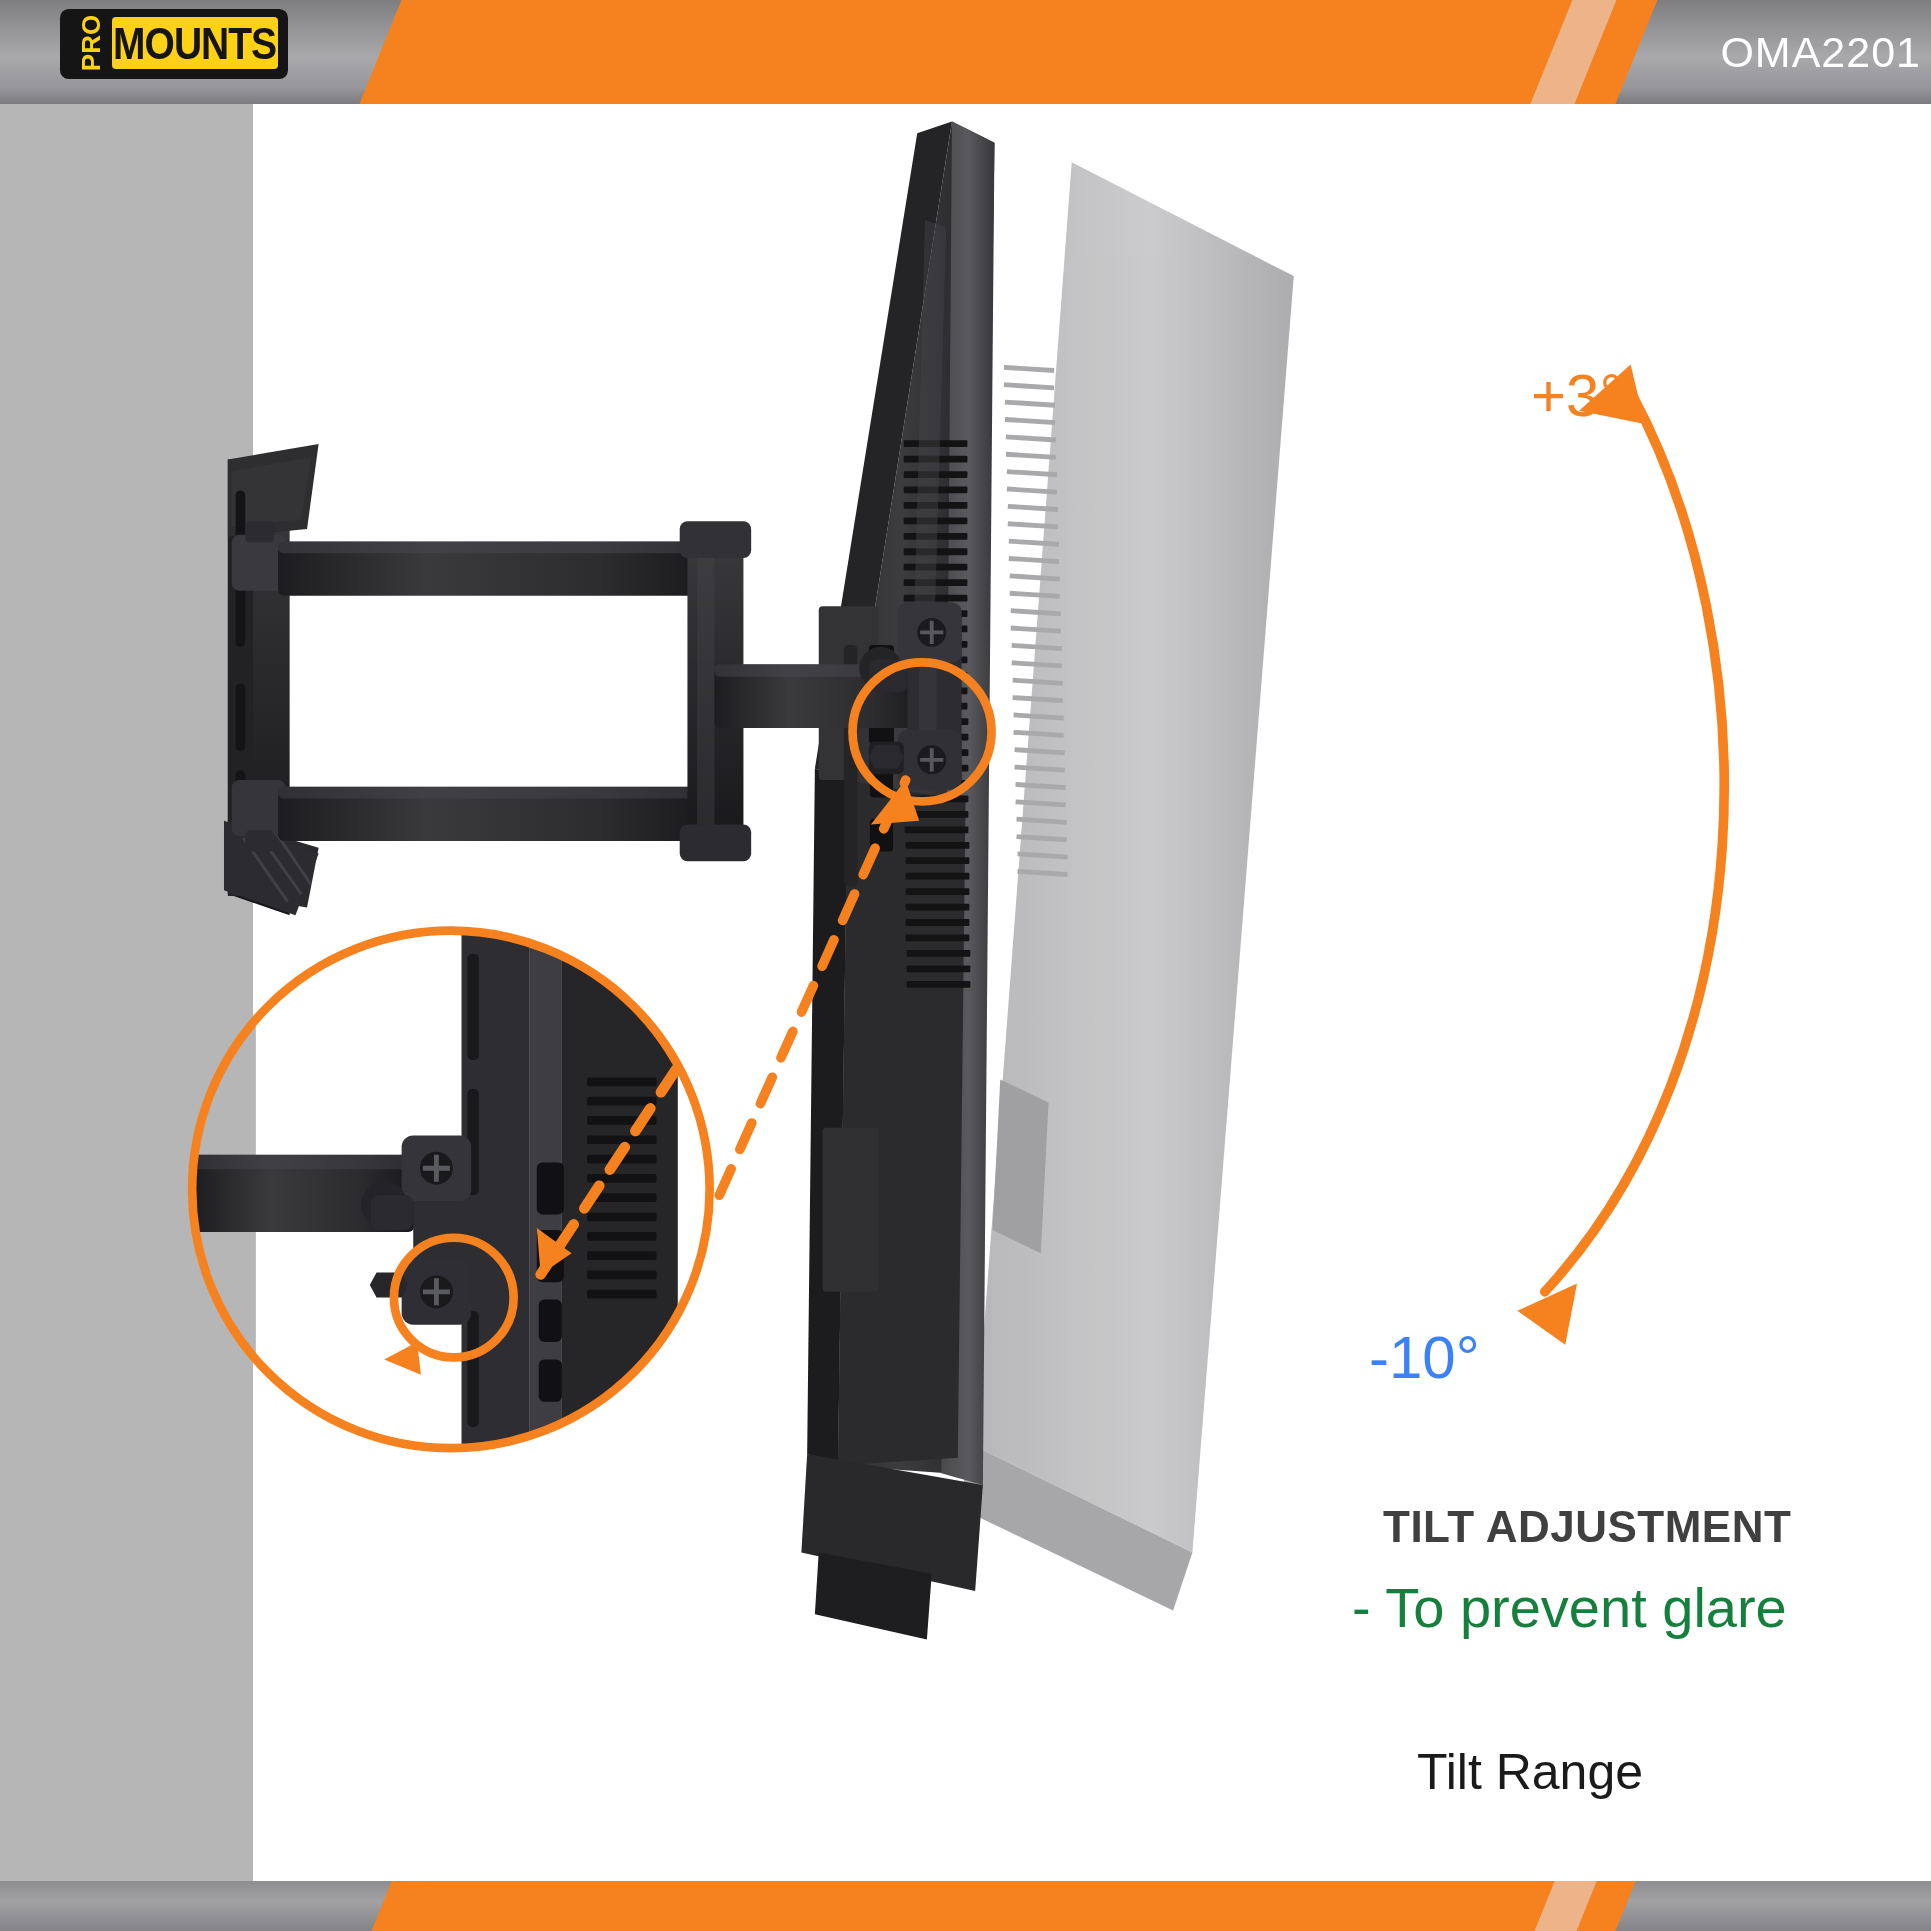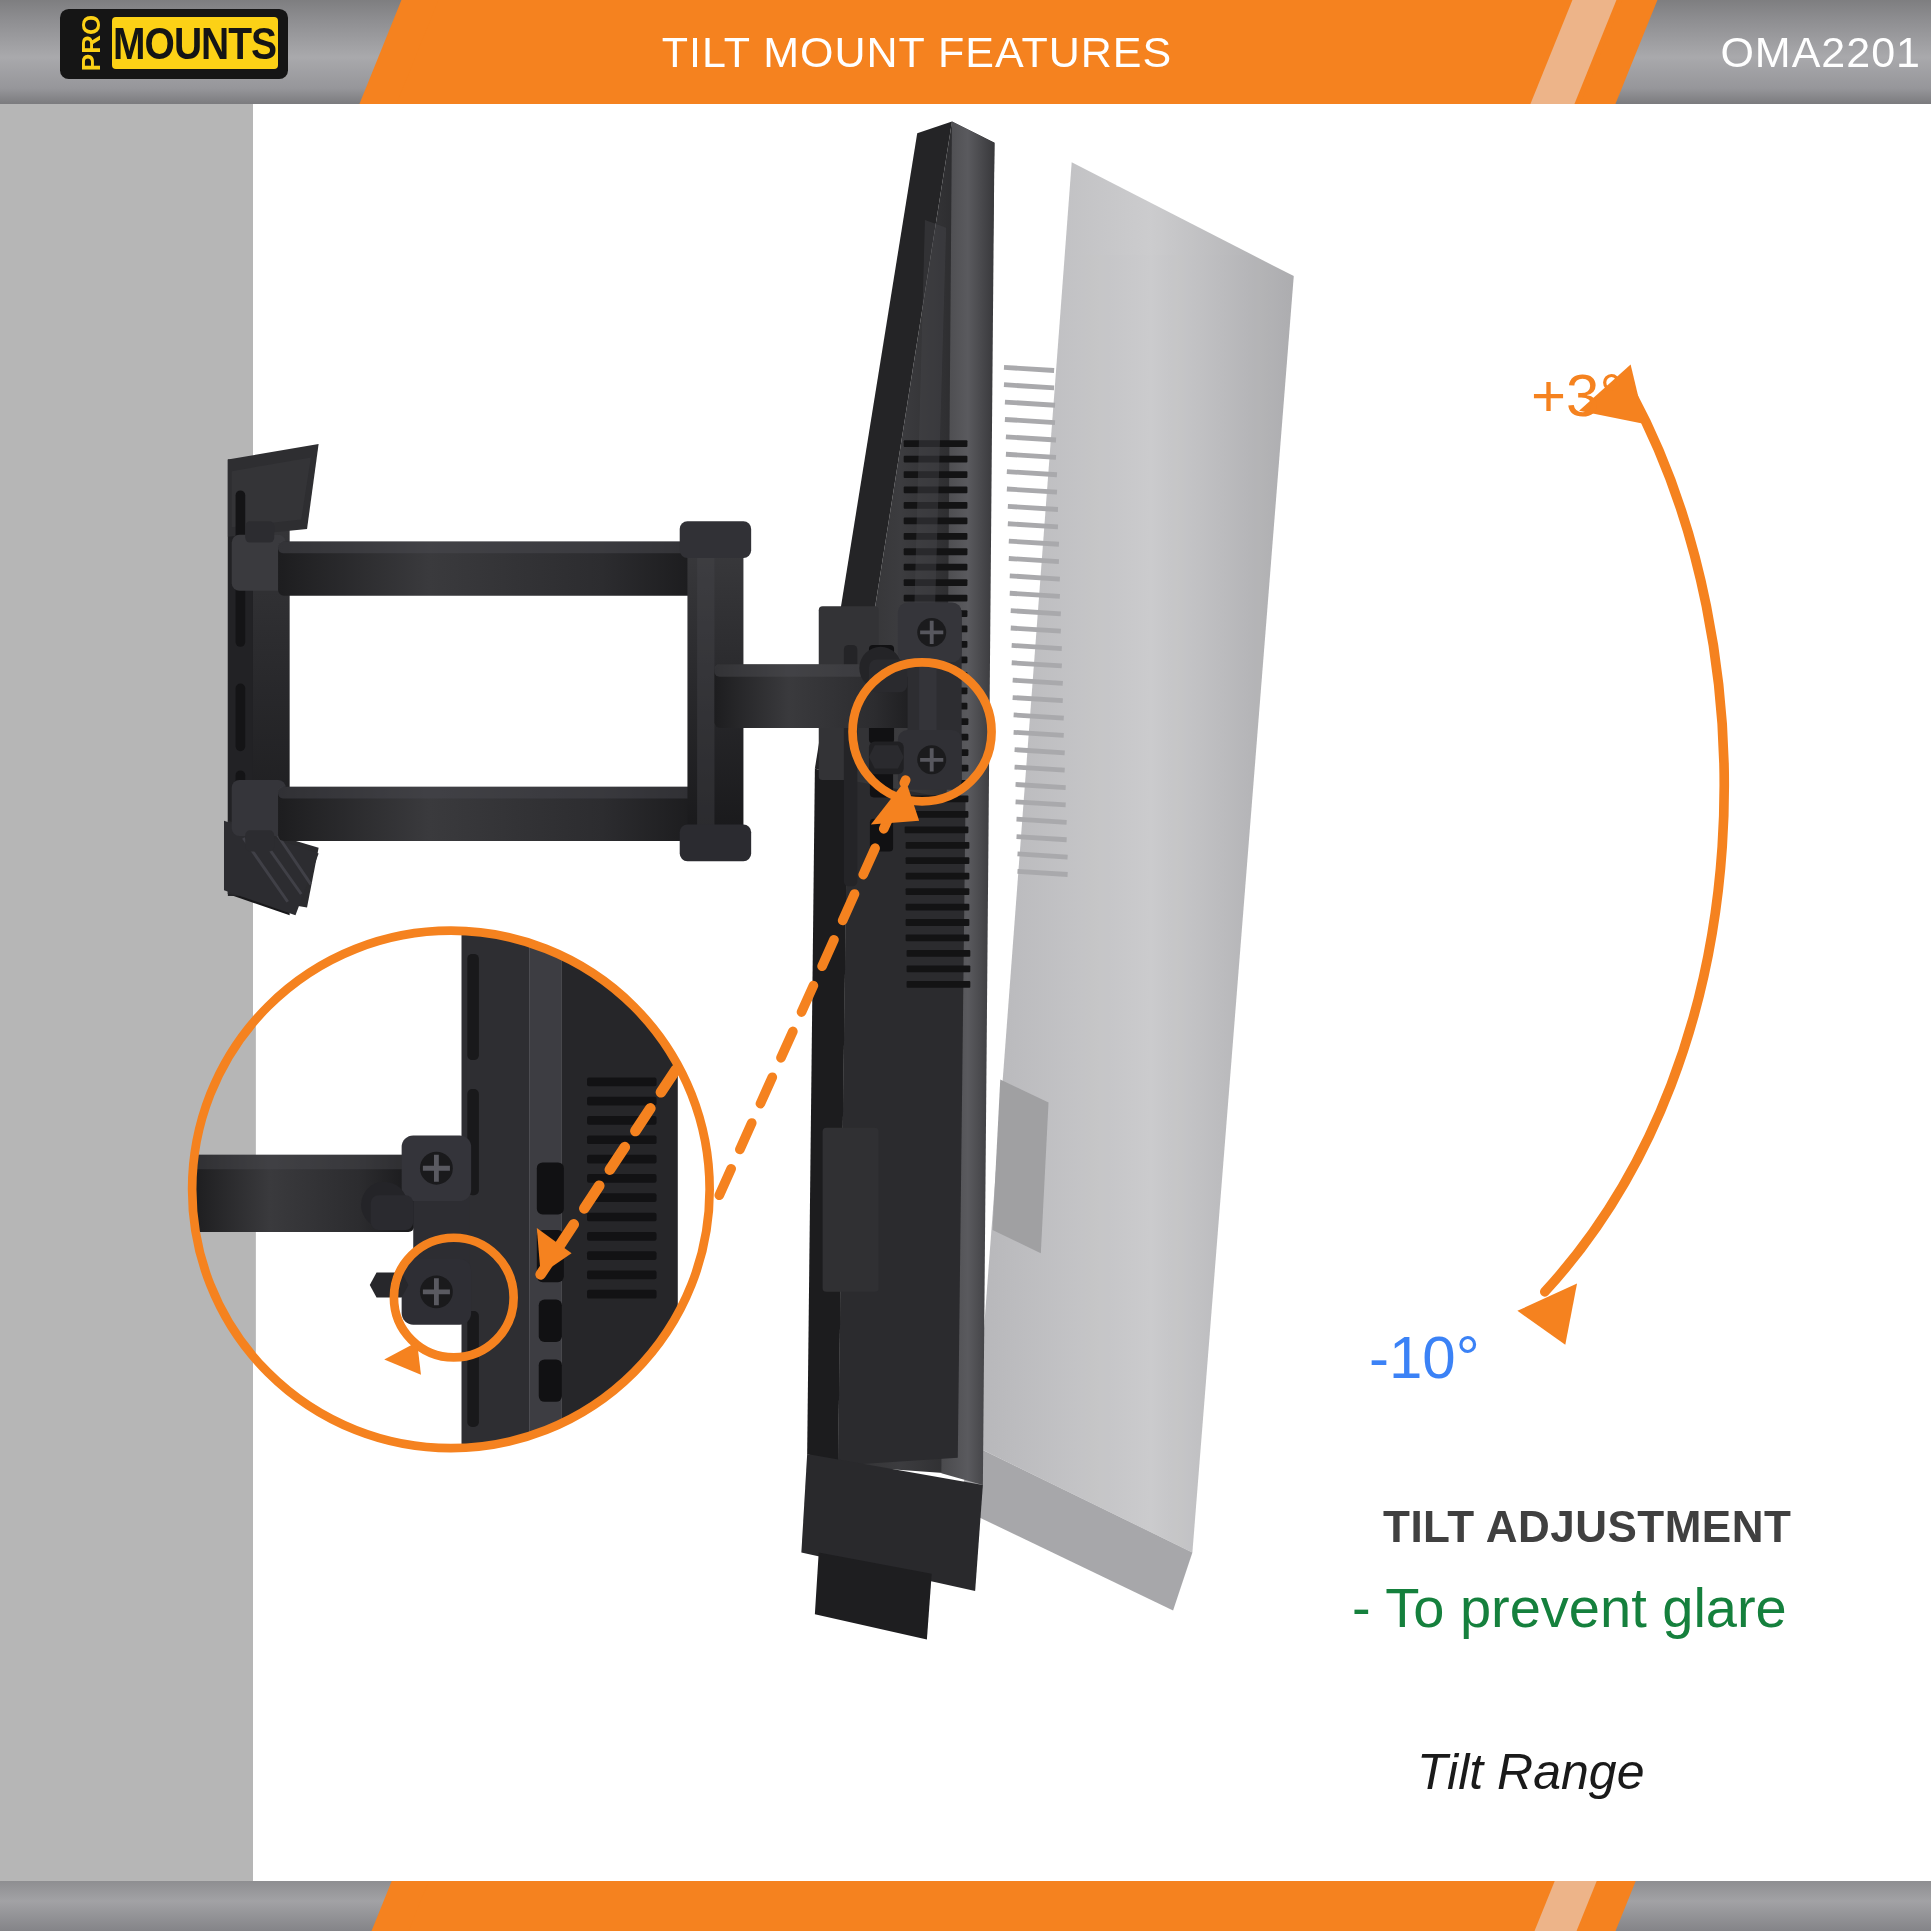--- a/index.html
+++ b/index.html
@@ -53,21 +53,21 @@
   .wall{position:absolute;left:0;top:104px;width:253px;height:1777px;background:#b6b6b6;}
 
   
   .canvas{position:absolute;left:0;top:104px;width:1931px;height:1777px;}
   .canvas svg{position:absolute;left:0;top:0;}
 
   
   .lbl{position:absolute;white-space:nowrap;}
   .deg-plus{left:1531px;top:361px;color:#f5821f;font-size:60px;}
   .deg-minus{left:1369px;top:1323px;color:#3b82f6;font-size:60px;}
-  .tilt-range{left:1417px;top:1743px;color:#1a1a1a;font-size:50px;font-style:italic;}
+  .tilt-range{left:1417px;top:1743px;color:#1a1a1a;font-size:50px;}
   .adj-head{left:1383px;top:1502px;color:#404040;font-size:44px;font-weight:bold;letter-spacing:0.5px;}
   .adj-b1{left:1352px;top:1575px;color:#15803d;font-size:56px;}
   .adj-b2{left:1352px;top:1651px;color:#2b2b2b;font-size:48px;width:541px;white-space:normal;line-height:1.14;}
 </style>
 </head>
 <body>
 
 <div class="page">
 
   <div class="topbar">
@@ -81,21 +81,20 @@
       <div class="logo-inner">
         <div class="logo-pro">
           <span>PRO</span>
         </div>
         <div class="logo-mounts">
           <span>MOUNTS</span>
         </div>
       </div>
     </div>
 
-    <div class="top-title">TILT MOUNT FEATURES</div>
     <div class="top-model">OMA2201</div>
   </div>
 
   <div class="wall"></div>
 
   <div class="canvas">
     <svg width="1931" height="1777" viewBox="0 0 2000 1840" xmlns="http://www.w3.org/2000/svg">
       <defs>
         <linearGradient id="gMetal" x1="0" y1="0" x2="1" y2="0">
           <stop offset="0%" stop-color="#1d1d1f"></stop>

